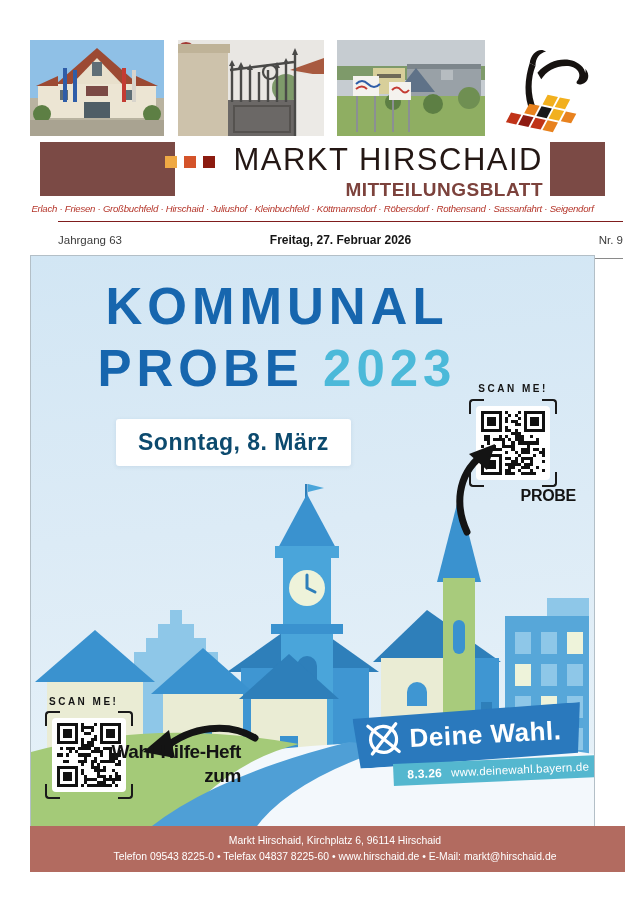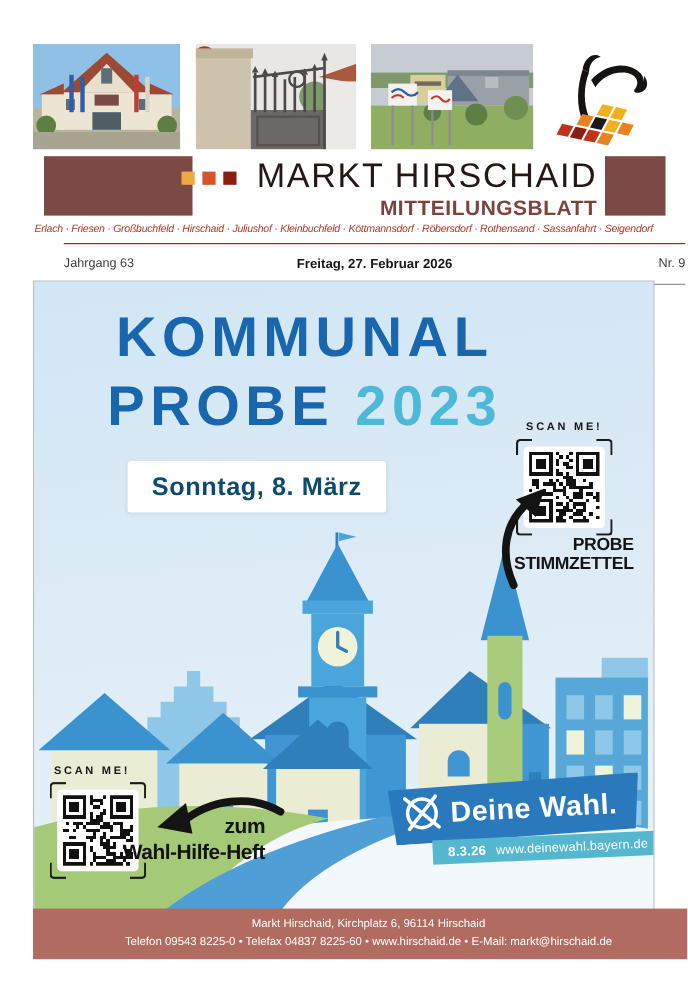--- a/index.html
+++ b/index.html
@@ -305,21 +305,20 @@
         <div class="qr-box">
             <svg viewBox="0 0 21 21" shape-rendering="crispEdges">
               <path d="M8,0h1v1h-1zM12,0h1v1h-1zM9,1h1v1h-1zM11,1h1v1h-1zM8,2h1v1h-1zM12,2h1v1h-1zM8,3h1v1h-1zM10,3h1v1h-1zM11,3h1v1h-1zM11,4h1v1h-1zM12,4h1v1h-1zM8,5h1v1h-1zM8,6h1v1h-1zM9,6h1v1h-1zM11,6h1v1h-1zM10,7h1v1h-1zM11,7h1v1h-1zM12,7h1v1h-1zM1,8h1v1h-1zM2,8h1v1h-1zM6,8h1v1h-1zM8,8h1v1h-1zM11,8h1v1h-1zM12,8h1v1h-1zM13,8h1v1h-1zM16,8h1v1h-1zM1,9h1v1h-1zM2,9h1v1h-1zM4,9h1v1h-1zM5,9h1v1h-1zM6,9h1v1h-1zM7,9h1v1h-1zM9,9h1v1h-1zM11,9h1v1h-1zM12,9h1v1h-1zM13,9h1v1h-1zM18,9h1v1h-1zM2,10h1v1h-1zM7,10h1v1h-1zM10,10h1v1h-1zM12,10h1v1h-1zM13,10h1v1h-1zM14,10h1v1h-1zM15,10h1v1h-1zM16,10h1v1h-1zM17,10h1v1h-1zM18,10h1v1h-1zM0,11h1v1h-1zM4,11h1v1h-1zM7,11h1v1h-1zM8,11h1v1h-1zM9,11h1v1h-1zM10,11h1v1h-1zM15,11h1v1h-1zM3,12h1v1h-1zM4,12h1v1h-1zM5,12h1v1h-1zM6,12h1v1h-1zM10,12h1v1h-1zM13,12h1v1h-1zM14,12h1v1h-1zM15,12h1v1h-1zM17,12h1v1h-1zM18,12h1v1h-1zM20,12h1v1h-1zM8,13h1v1h-1zM11,13h1v1h-1zM13,13h1v1h-1zM14,13h1v1h-1zM15,13h1v1h-1zM19,13h1v1h-1zM20,13h1v1h-1zM12,14h1v1h-1zM17,14h1v1h-1zM20,14h1v1h-1zM8,15h1v1h-1zM9,15h1v1h-1zM11,15h1v1h-1zM13,15h1v1h-1zM14,15h1v1h-1zM15,15h1v1h-1zM16,15h1v1h-1zM10,16h1v1h-1zM11,16h1v1h-1zM13,16h1v1h-1zM16,16h1v1h-1zM20,16h1v1h-1zM8,17h1v1h-1zM9,17h1v1h-1zM10,17h1v1h-1zM11,17h1v1h-1zM12,17h1v1h-1zM14,17h1v1h-1zM15,17h1v1h-1zM16,17h1v1h-1zM9,18h1v1h-1zM10,18h1v1h-1zM13,18h1v1h-1zM14,18h1v1h-1zM15,18h1v1h-1zM18,18h1v1h-1zM8,19h1v1h-1zM9,19h1v1h-1zM12,19h1v1h-1zM16,19h1v1h-1zM20,19h1v1h-1zM8,20h1v1h-1zM9,20h1v1h-1zM10,20h1v1h-1zM13,20h1v1h-1zM14,20h1v1h-1zM15,20h1v1h-1zM16,20h1v1h-1zM17,20h1v1h-1zM0,0h7v7h-7zM14,0h7v7h-7zM0,14h7v7h-7z" fill="#111"></path>
               <path d="M1,1h5v5h-5zM15,1h5v5h-5zM1,15h5v5h-5z" fill="#fff"></path>
               <path d="M2,2h3v3h-3zM16,2h3v3h-3zM2,16h3v3h-3z" fill="#111"></path>
             </svg>
           </div>
       </div>
       <div class="cap-top">
         <div>PROBE</div>
-        <div>STIMMZETTEL</div>
       </div>
     </div>
     <svg class="arrow-top" width="56" height="92" viewBox="0 0 56 92">
       <path d="M16,88 C4,62 6,32 30,12" stroke="#141414" stroke-width="7" fill="none" stroke-linecap="round"></path>
       <polygon points="18,10 44,0 36,26" fill="#141414"></polygon>
     </svg>
 
     <div class="scan-bottom">
       <div class="scan-label">SCAN ME!</div>
       <div class="qr-wrap">
@@ -334,22 +333,22 @@
               <path d="M2,2h3v3h-3zM16,2h3v3h-3zM2,16h3v3h-3z" fill="#111"></path>
             </svg>
           </div>
       </div>
     </div>
     <svg class="arrow-bottom" width="118" height="48" viewBox="0 0 118 48">
       <path d="M112,16 C86,0 48,4 22,26" stroke="#141414" stroke-width="7" fill="none" stroke-linecap="round"></path>
       <polygon points="26,8 0,30 32,36" fill="#141414"></polygon>
     </svg>
     <div class="cap-bottom">
+      <div>Wahl-Hilfe-Heft</div>
       <div>zum</div>
-      <div>Wahl-Hilfe-Heft</div>
     </div>
 
     <div class="deine-wahl">
       <div class="dw-banner">
         <svg class="dw-icon" width="40" height="40" viewBox="0 0 40 40">
           <circle cx="20" cy="20" r="13" fill="none" stroke="#fff" stroke-width="3.2"></circle>
           <line x1="5" y1="6" x2="35" y2="33" stroke="#fff" stroke-width="3.2" stroke-linecap="round"></line>
           <line x1="33" y1="5" x2="8" y2="34" stroke="#fff" stroke-width="3.2" stroke-linecap="round"></line>
         </svg>
         <span>Deine Wahl.</span>

